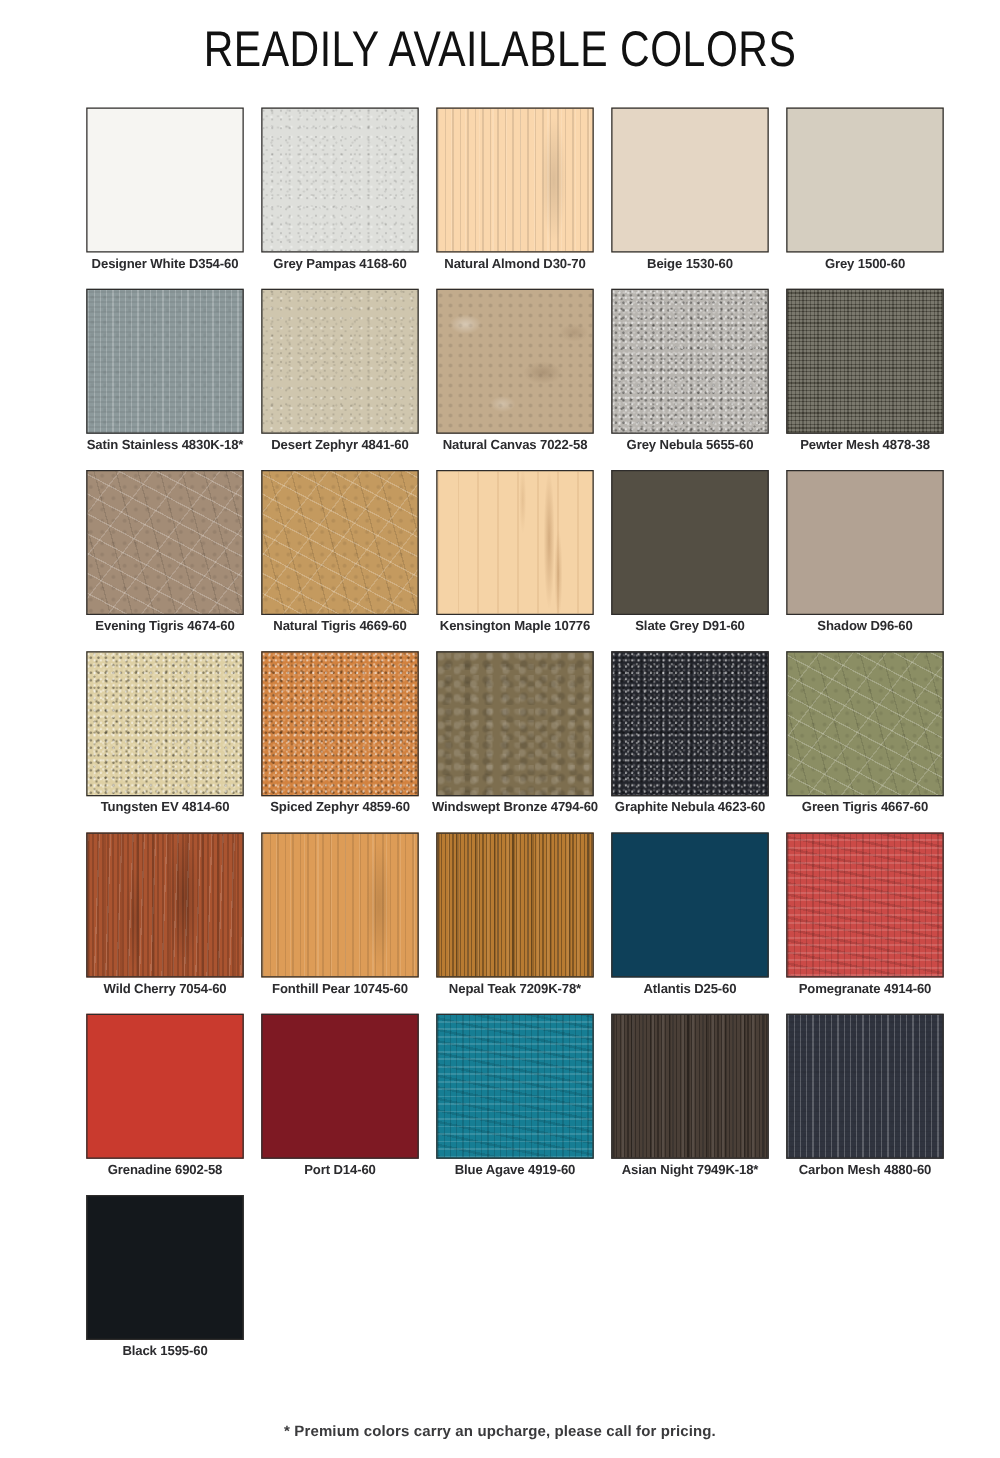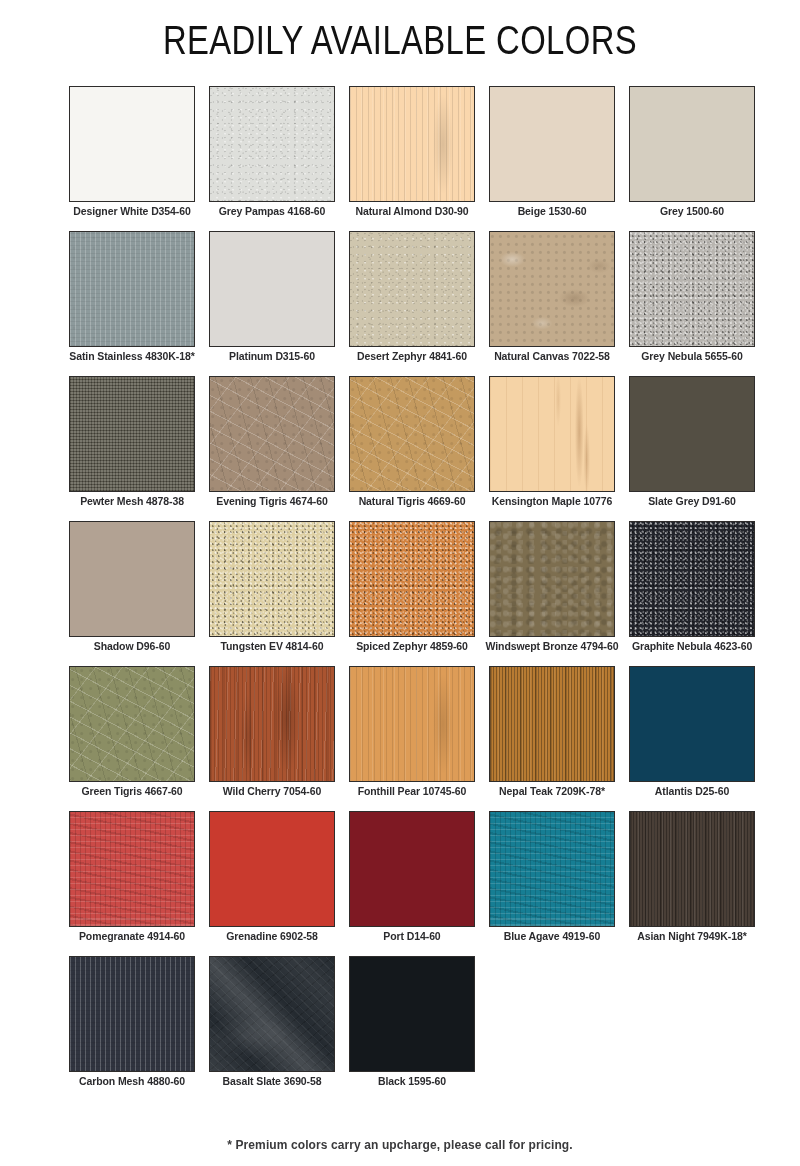--- a/index.html
+++ b/index.html
@@ -206,41 +206,37 @@
       <div class="swatch-cell">
         <div class="swatch-chip" style="background: rgb(222, 223, 219);">
           <div class="tex tex-speckle-light"></div>
         </div>
         <div class="swatch-label">Grey Pampas 4168-60</div>
       </div>
       <div class="swatch-cell">
         <div class="swatch-chip" style="background: rgb(250, 215, 173);">
           <div class="tex tex-woodgrain-fine"></div>
         </div>
-        <div class="swatch-label">Natural Almond D30-90</div>
+        <div class="swatch-label">Natural Almond D30-70</div>
       </div>
       <div class="swatch-cell">
         <div class="swatch-chip" style="background: rgb(228, 214, 196);"></div>
         <div class="swatch-label">Beige 1530-60</div>
       </div>
       <div class="swatch-cell">
         <div class="swatch-chip" style="background: rgb(213, 206, 192);"></div>
         <div class="swatch-label">Grey 1500-60</div>
       </div>
       <div class="swatch-cell">
         <div class="swatch-chip" style="background: rgb(141, 154, 156);">
           <div class="tex tex-linen"></div>
         </div>
         <div class="swatch-label">Satin Stainless 4830K-18*</div>
       </div>
       <div class="swatch-cell">
-        <div class="swatch-chip" style="background: rgb(220, 217, 213);"></div>
-        <div class="swatch-label">Platinum D315-60</div>
-      </div>
-      <div class="swatch-cell">
         <div class="swatch-chip" style="background: rgb(207, 198, 174);">
           <div class="tex tex-speckle-light"></div>
         </div>
         <div class="swatch-label">Desert Zephyr 4841-60</div>
       </div>
       <div class="swatch-cell">
         <div class="swatch-chip" style="background: rgb(194, 171, 140);">
           <div class="tex tex-canvas-stone"></div>
         </div>
         <div class="swatch-label">Natural Canvas 7022-58</div>
@@ -361,26 +357,20 @@
         </div>
         <div class="swatch-label">Asian Night 7949K-18*</div>
       </div>
       <div class="swatch-cell">
         <div class="swatch-chip" style="background: rgb(48, 52, 63);">
           <div class="tex tex-linen"></div>
         </div>
         <div class="swatch-label">Carbon Mesh 4880-60</div>
       </div>
       <div class="swatch-cell">
-        <div class="swatch-chip" style="background: rgb(36, 42, 48);">
-          <div class="tex tex-slate"></div>
-        </div>
-        <div class="swatch-label">Basalt Slate 3690-58</div>
-      </div>
-      <div class="swatch-cell">
         <div class="swatch-chip" style="background: rgb(20, 24, 28);"></div>
         <div class="swatch-label">Black 1595-60</div>
       </div>
     </div>
 
   <div class="footnote">* Premium colors carry an upcharge, please call for pricing.</div>
 
 </div>
 
 </body></html>

